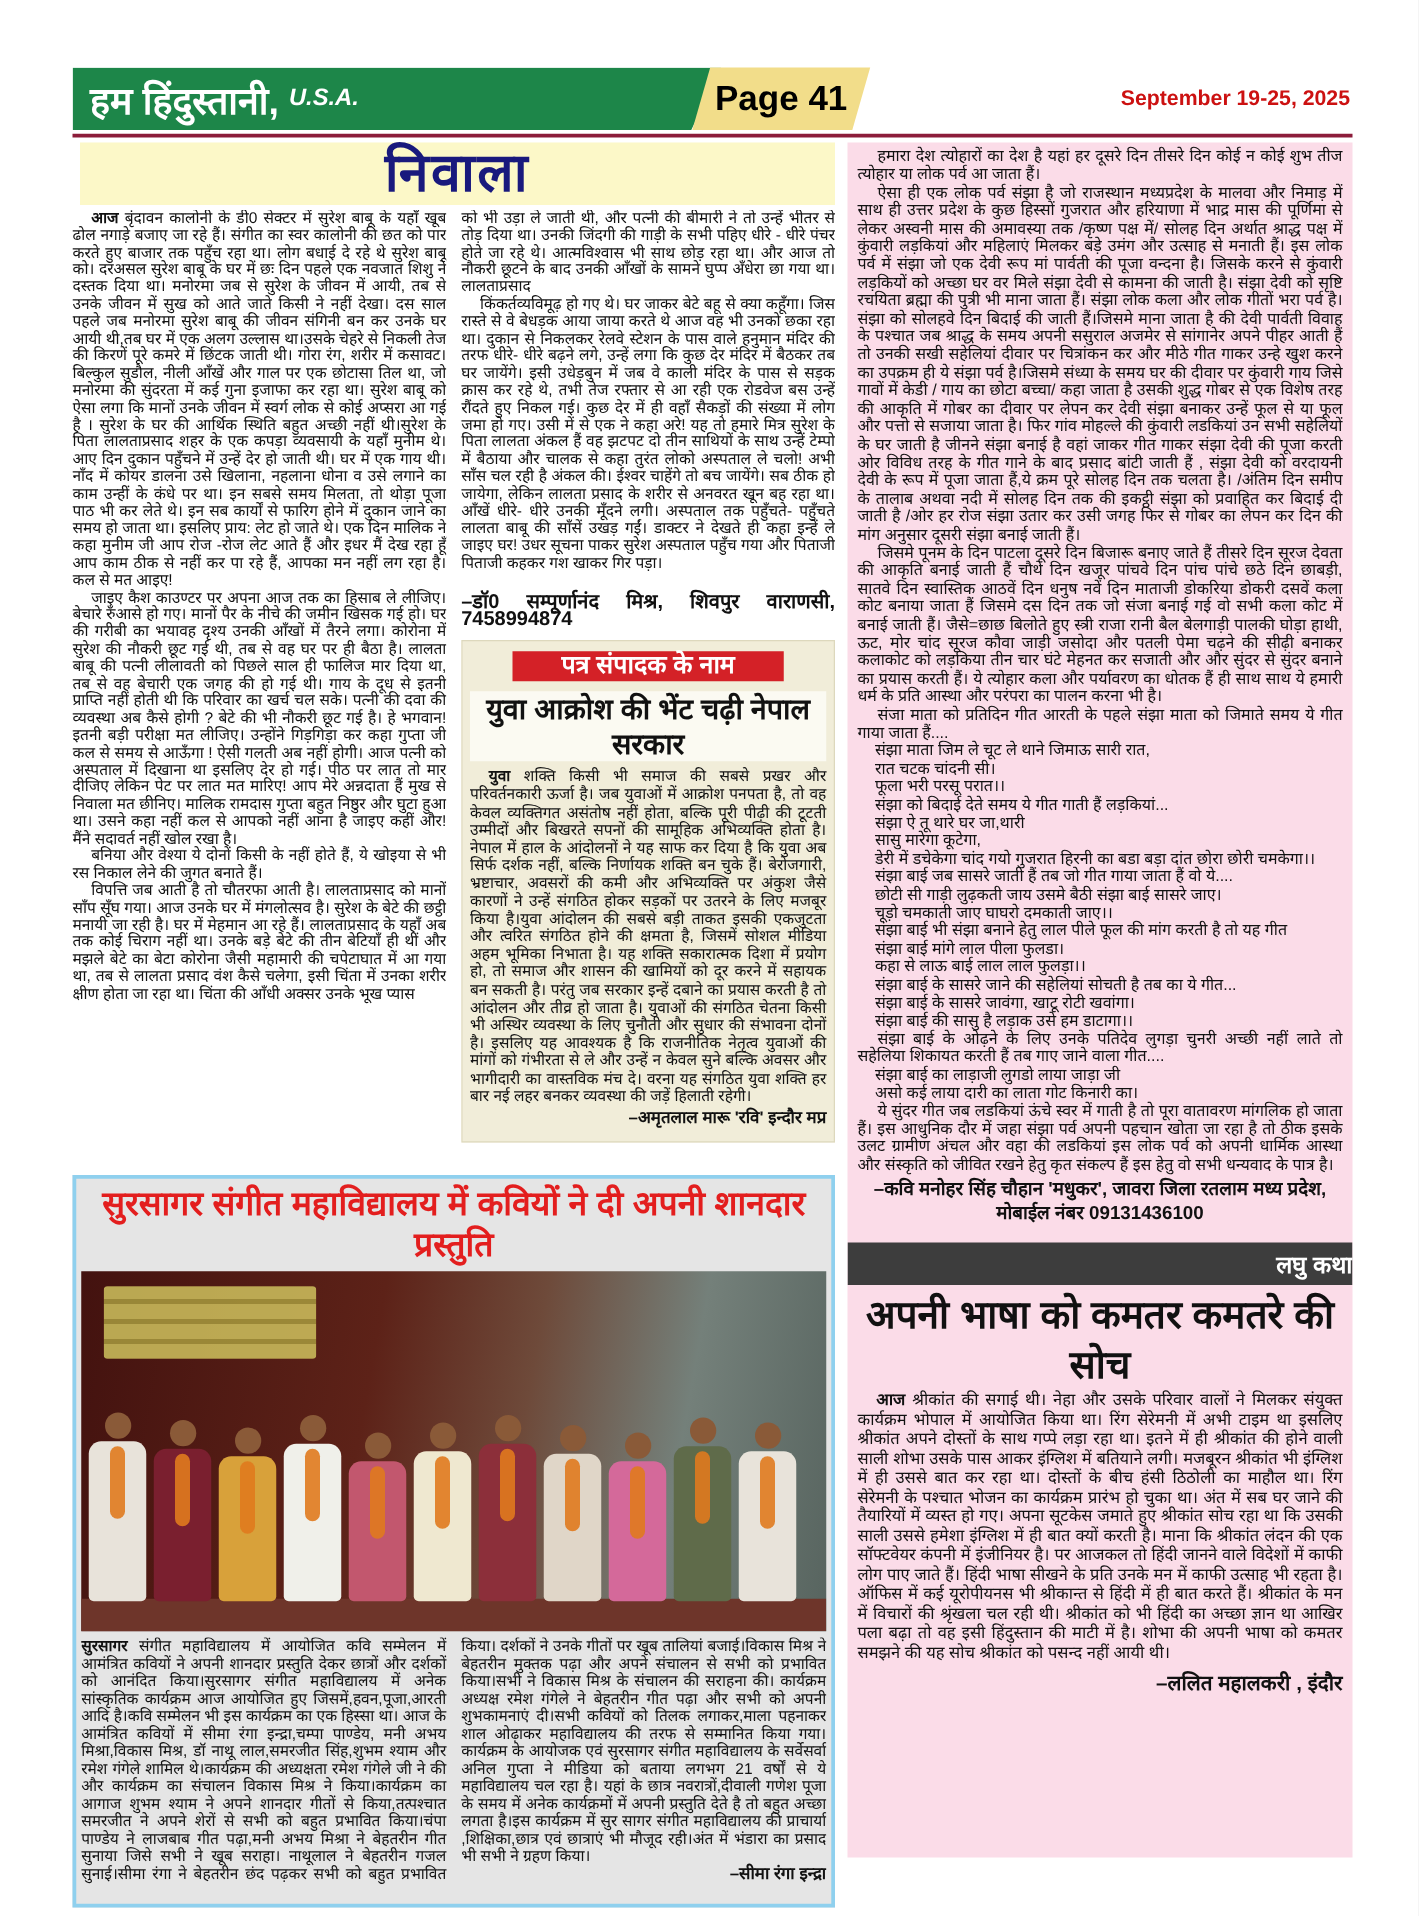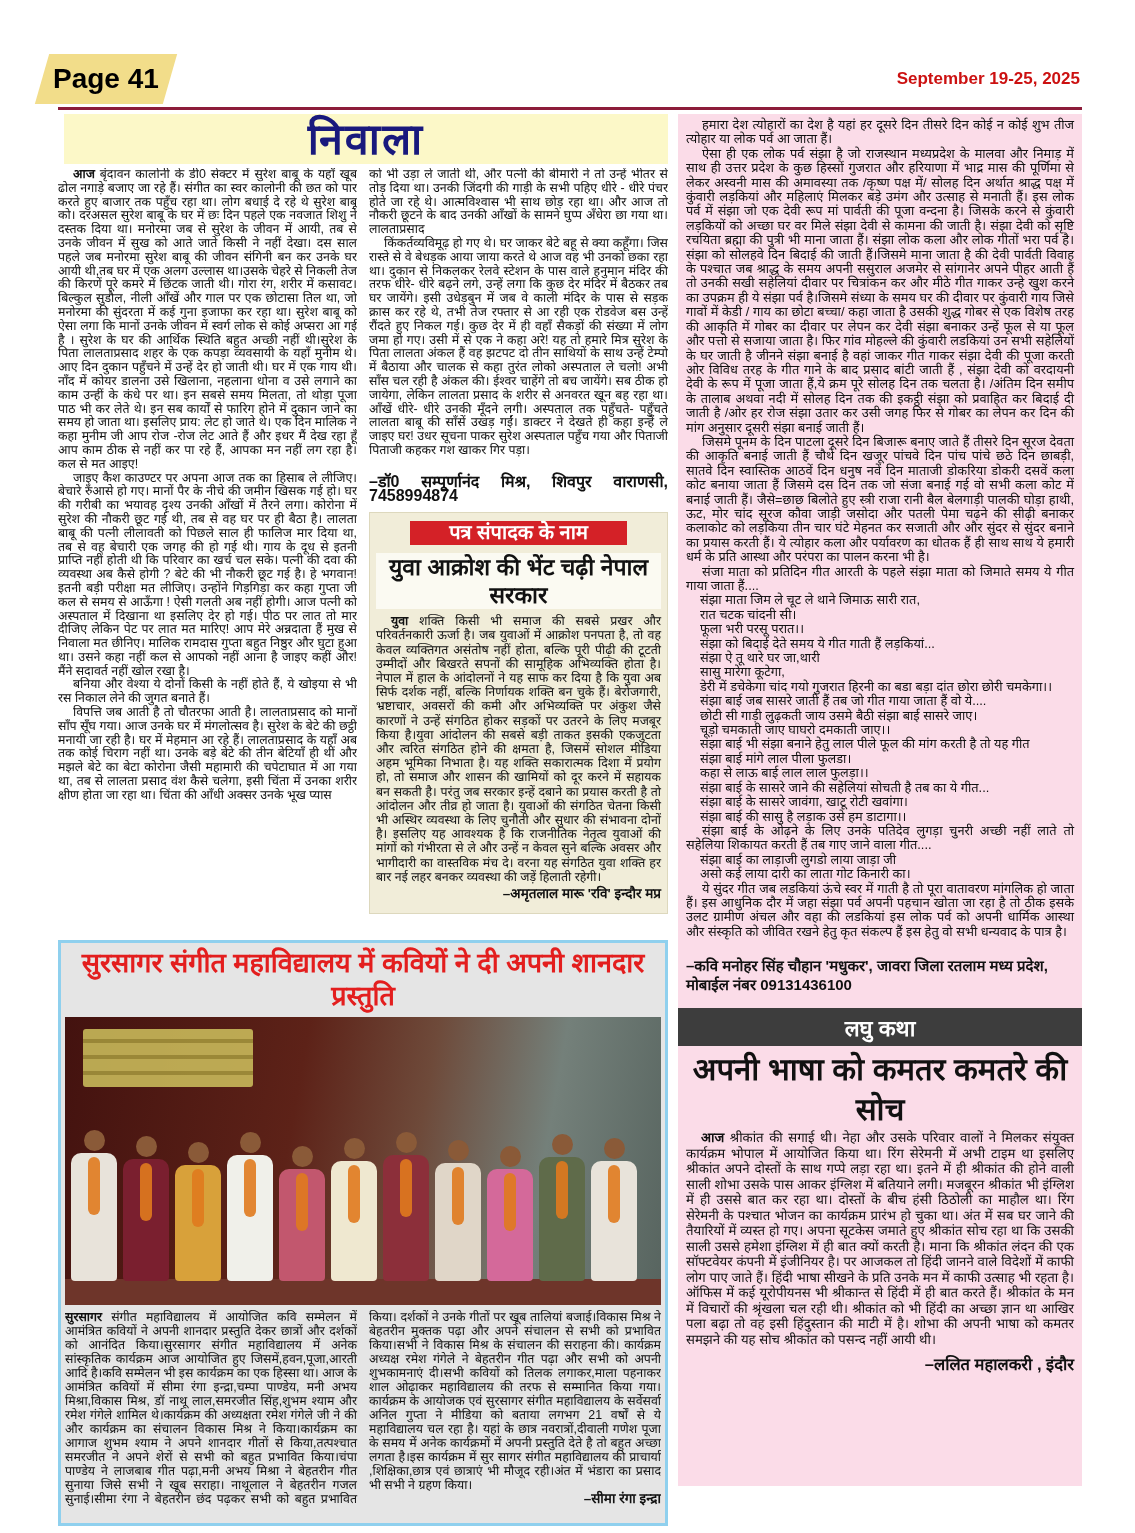--- a/index.html
+++ b/index.html
@@ -78,36 +78,40 @@
   .p11{left:526px}.p11 .torso{background:#e8e3da;height:120px}
   .event-body{margin-top:5px;column-count:2;column-gap:12px;height:248px;overflow:hidden;
               font-size:12.4px;line-height:14px;text-align:justify;}
   .event-byline{font-weight:bold;text-align:right;font-size:13.5px;}
 
   
   .folk-title{font-size:37px;font-weight:bold;text-align:center;line-height:44px;color:#000;}
   .folk-body{font-size:12.8px;line-height:14.4px;text-align:justify;}
   .fpara{text-indent:16px;}
   .song{text-indent:0;padding-left:14px;text-align:left;}
-  .folk-byline{font-weight:bold;font-size:15px;line-height:19px;margin-top:17px;}
-
-  
-  .laghu-bar{background:#3d3d3d;color:#fff;text-align:center;font-size:22px;font-weight:bold;
+  .folk-byline{font-weight:bold;text-align:center;font-size:15px;line-height:19px;margin-top:3px;}
+
+  
+  .laghu-bar{background:#3d3d3d;color:#fff;text-align:right;font-size:19px;font-weight:bold;
              padding:4px 0;margin:14px -8px 0;}
   .laghu-title{font-size:31px;font-weight:bold;text-align:center;line-height:40px;margin-top:4px;}
   .laghu-body{font-size:13.2px;line-height:15.5px;text-align:justify;}
   .laghu-byline{font-weight:bold;text-align:right;font-size:16.5px;margin-top:5px;}
 </style>
 </head>
 <body>
 
 <div class="page">
   <div class="content">
 
     <div class="hdr">
+      <div class="masthead">
+        <span class="mh-main">हम हिंदुस्तानी,</span>
+        <span class="mh-usa">U.S.A.</span>
+      </div>
       <div class="pagebox">
         <span>Page 41</span>
       </div>
       <div class="hdr-right">
         <div class="hdr-date">September 19-25, 2025</div>
       </div>
     </div>
     <div class="rule"></div>
 
     <div class="main">

